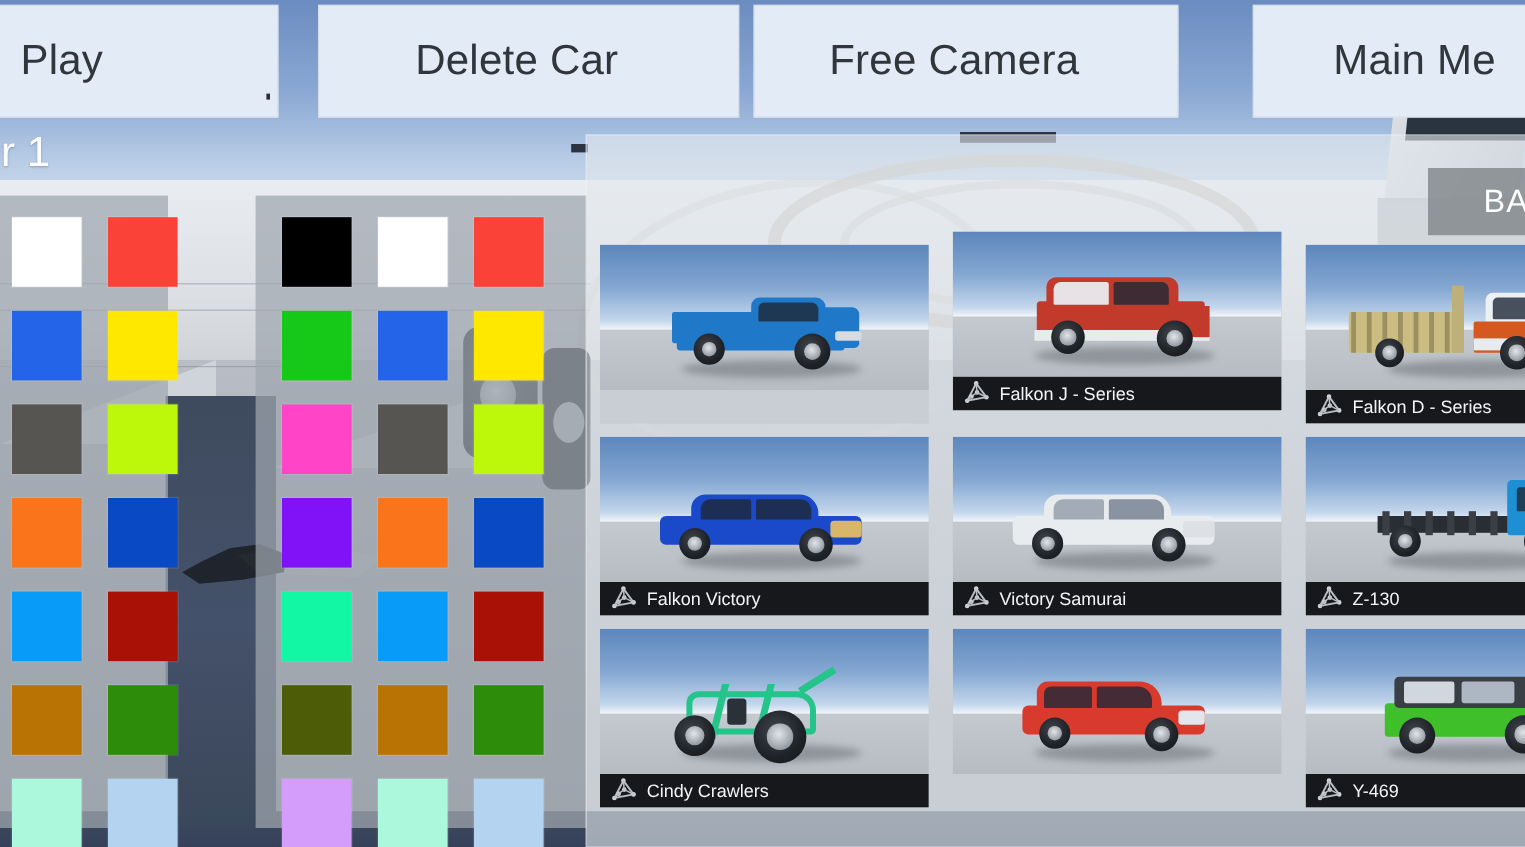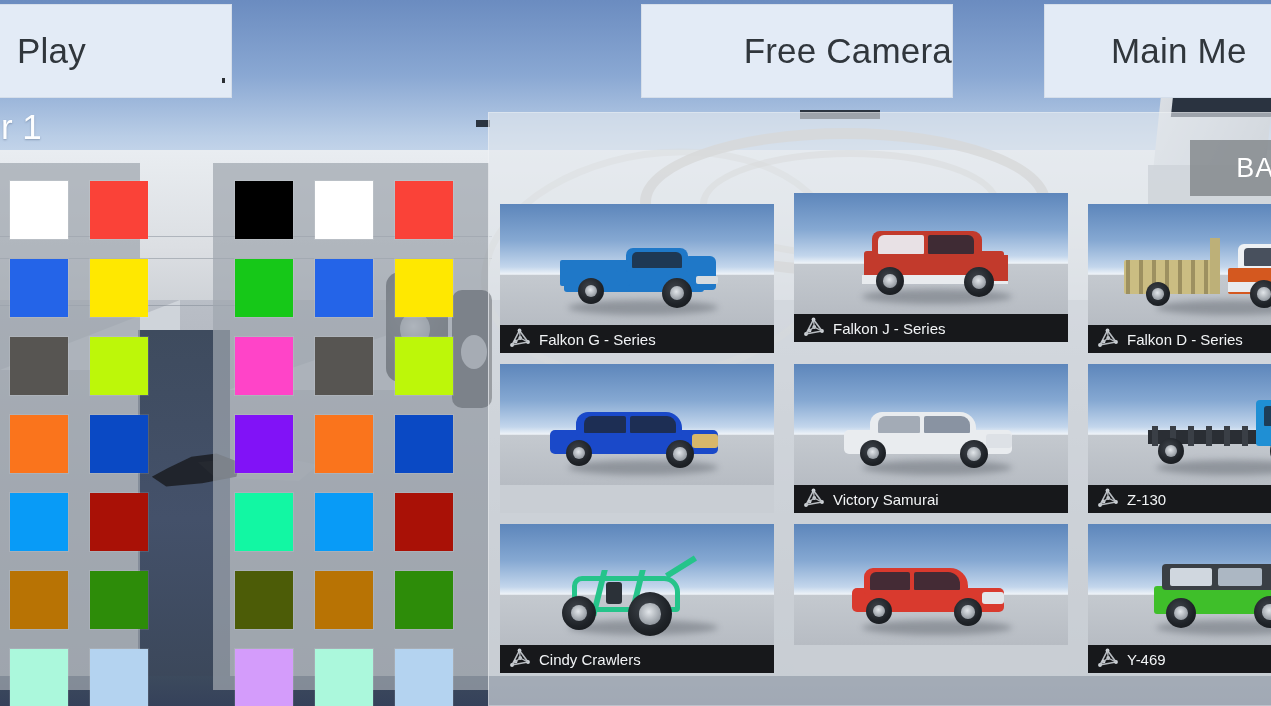--- a/index.html
+++ b/index.html
@@ -116,21 +116,21 @@
     color: #30363c;
     font-size: 35px;
     letter-spacing: .2px;
     cursor: pointer;
   }
   .top-btn .lbl { white-space: nowrap; }
   #btn-play     { left: -48px;  width: 280px;  }
   #btn-play .lbl     { padding-left: 64px; }
   #btn-delete   { left: 265px; width: 351px; }
   #btn-delete .lbl   { padding-left: 80px; }
-  #btn-freecam  { left: 641px; width: 312px; justify-content: flex-end; }
+  #btn-freecam  { left: 628px; width: 354px; }
   #btn-freecam .lbl  { padding-left: 62px; }
   #btn-mainmenu { left: 1044px; width: 290px; }
   #btn-mainmenu .lbl { padding-left: 66px; }
 
   .cursor-dot {
     position: absolute; left: 222px; top: 78px;
     width: 3px; height: 5px; background: #2a2e33;
   }
 
   
@@ -244,20 +244,23 @@
     <div class="mainmenu-obj"></div>
     <div class="mainmenu-dark"></div>
     <div class="mainmenu-base"></div>
 
     <div class="line-h" style="left:476px;top:120px;width:14px;height:7px;background:#2b3440;"></div>
   </div>
 
   <div class="topbar">
     <div class="top-btn" id="btn-play">
       <span class="lbl">Play</span>
+    </div>
+    <div class="top-btn" id="btn-delete">
+      <span class="lbl">Delete Car</span>
     </div>
     <div class="top-btn" id="btn-freecam">
       <span class="lbl">Free Camera</span>
     </div>
     <div class="top-btn" id="btn-mainmenu">
       <span class="lbl">Main Me</span>
     </div>
   </div>
   <div class="cursor-dot"></div>
 
@@ -313,32 +316,20 @@
             <div class="veh" style="left: 126px; top: 44px; width: 62px; height: 24px; background: rgb(31, 120, 200); border-radius: 7px 8px 2px 2px;"></div>
             <div class="veh" style="left: 132px; top: 48px; width: 50px; height: 16px; background: rgba(30, 40, 55, 0.8); border-radius: 5px 6px 1px 1px;"></div>
             <div class="veh" style="left: 186px; top: 52px; width: 30px; height: 34px; background: rgb(31, 120, 200); border-radius: 3px 6px 4px 3px;"></div>
             <div class="veh" style="left: 196px; top: 72px; width: 22px; height: 8px; background: rgb(215, 219, 223); border-radius: 2px;"></div>
             <div class="veh" style="left: 78px; top: 74px; width: 26px; height: 26px; border-radius: 50%; background: radial-gradient(circle at 42% 38%, rgb(64, 69, 76) 0%, rgb(31, 35, 40) 58%, rgb(18, 20, 23) 100%);"></div>
             <div class="veh" style="left: 84.76px; top: 80.76px; width: 12.48px; height: 12.48px; border-radius: 50%; background: radial-gradient(circle at 45% 40%, rgb(226, 230, 234) 0%, rgb(155, 161, 168) 65%, rgb(109, 115, 122) 100%);"></div>
             <div class="veh" style="left: 162px; top: 74px; width: 30px; height: 30px; border-radius: 50%; background: radial-gradient(circle at 42% 38%, rgb(64, 69, 76) 0%, rgb(31, 35, 40) 58%, rgb(18, 20, 23) 100%);"></div>
             <div class="veh" style="left: 169.8px; top: 81.8px; width: 14.4px; height: 14.4px; border-radius: 50%; background: radial-gradient(circle at 45% 40%, rgb(226, 230, 234) 0%, rgb(155, 161, 168) 65%, rgb(109, 115, 122) 100%);"></div>
           </div>
         </div>
-        <div class="namebar">
-          <svg class="prefab-icon" viewBox="0 0 24 22">
-            <path d="M11.5 2.5 L20 14 L4 17 Z" fill="none" stroke="#b9bdc2" stroke-width="1.6"></path>
-            <circle cx="11.5" cy="2.5" r="1.9" fill="#cfd3d8"></circle>
-            <circle cx="20" cy="14" r="1.9" fill="#cfd3d8"></circle>
-            <circle cx="4" cy="17" r="1.9" fill="#cfd3d8"></circle>
-            <circle cx="12.2" cy="10" r="1.9" fill="#cfd3d8"></circle>
-            <circle cx="7.6" cy="13.4" r="1.9" fill="#cfd3d8"></circle>
-            <path d="M11.5 2.5 L12.2 10 L20 14 M12.2 10 L7.6 13.4 L4 17" fill="none" stroke="#b9bdc2" stroke-width="1.3"></path>
-          </svg>
-          <span class="nm">Falkon G - Series</span>
-        </div>
       </div>
       <div class="card" style="left: 305px; top: 80px;">
         <div class="thumb">
           <div style="position: absolute; left: 0px; top: 0px; width: 274px; height: 121px;">
             <div class="shadow-ell" style="left: 68px; top: 96px; width: 150px; height: 15px;"></div>
             <div class="veh" style="left: 70px; top: 58px; width: 140px; height: 30px; background: rgb(194, 58, 44); border-radius: 3px;"></div>
             <div class="veh" style="left: 78px; top: 38px; width: 110px; height: 26px; background: rgb(194, 58, 44); border-radius: 8px 9px 2px 2px;"></div>
             <div class="veh" style="left: 84px; top: 42px; width: 46px; height: 19px; background: rgba(235, 240, 245, 0.92); border-radius: 6px 2px 1px 1px;"></div>
             <div class="veh" style="left: 134px; top: 42px; width: 46px; height: 19px; background: rgba(30, 40, 55, 0.8); border-radius: 2px 6px 1px 1px;"></div>
             <div class="veh" style="left: 68px; top: 82px; width: 146px; height: 9px; background: rgb(232, 235, 238);"></div>
@@ -406,20 +397,32 @@
             <div class="veh" style="left: 76px; top: 48px; width: 106px; height: 24px; background: rgb(26, 73, 201); border-radius: 12px 16px 2px 2px;"></div>
             <div class="veh" style="left: 84px; top: 52px; width: 42px; height: 17px; background: rgba(30, 40, 55, 0.8); border-radius: 8px 2px 1px 1px;"></div>
             <div class="veh" style="left: 130px; top: 52px; width: 46px; height: 17px; background: rgba(30, 40, 55, 0.8); border-radius: 2px 9px 1px 1px;"></div>
             <div class="veh" style="left: 192px; top: 70px; width: 26px; height: 14px; background: rgb(216, 183, 106); border-radius: 3px;"></div>
             <div class="veh" style="left: 66px; top: 76px; width: 26px; height: 26px; border-radius: 50%; background: radial-gradient(circle at 42% 38%, rgb(64, 69, 76) 0%, rgb(31, 35, 40) 58%, rgb(18, 20, 23) 100%);"></div>
             <div class="veh" style="left: 72.76px; top: 82.76px; width: 12.48px; height: 12.48px; border-radius: 50%; background: radial-gradient(circle at 45% 40%, rgb(226, 230, 234) 0%, rgb(155, 161, 168) 65%, rgb(109, 115, 122) 100%);"></div>
             <div class="veh" style="left: 166px; top: 76px; width: 28px; height: 28px; border-radius: 50%; background: radial-gradient(circle at 42% 38%, rgb(64, 69, 76) 0%, rgb(31, 35, 40) 58%, rgb(18, 20, 23) 100%);"></div>
             <div class="veh" style="left: 173.28px; top: 83.28px; width: 13.44px; height: 13.44px; border-radius: 50%; background: radial-gradient(circle at 45% 40%, rgb(226, 230, 234) 0%, rgb(155, 161, 168) 65%, rgb(109, 115, 122) 100%);"></div>
           </div>
         </div>
+        <div class="namebar">
+          <svg class="prefab-icon" viewBox="0 0 24 22">
+            <path d="M11.5 2.5 L20 14 L4 17 Z" fill="none" stroke="#b9bdc2" stroke-width="1.6"></path>
+            <circle cx="11.5" cy="2.5" r="1.9" fill="#cfd3d8"></circle>
+            <circle cx="20" cy="14" r="1.9" fill="#cfd3d8"></circle>
+            <circle cx="4" cy="17" r="1.9" fill="#cfd3d8"></circle>
+            <circle cx="12.2" cy="10" r="1.9" fill="#cfd3d8"></circle>
+            <circle cx="7.6" cy="13.4" r="1.9" fill="#cfd3d8"></circle>
+            <path d="M11.5 2.5 L12.2 10 L20 14 M12.2 10 L7.6 13.4 L4 17" fill="none" stroke="#b9bdc2" stroke-width="1.3"></path>
+          </svg>
+          <span class="nm">Falkon  Victory</span>
+        </div>
       </div>
       <div class="card" style="left: 305px; top: 251px;">
         <div class="thumb">
           <div style="position: absolute; left: 0px; top: 0px; width: 274px; height: 121px;">
             <div class="shadow-ell" style="left: 68px; top: 96px; width: 150px; height: 15px;"></div>
             <div class="veh" style="left: 50px; top: 66px; width: 168px; height: 24px; background: rgb(233, 236, 239); border-radius: 5px;"></div>
             <div class="veh" style="left: 76px; top: 48px; width: 106px; height: 24px; background: rgb(233, 236, 239); border-radius: 12px 16px 2px 2px;"></div>
             <div class="veh" style="left: 84px; top: 52px; width: 42px; height: 17px; background: rgba(150, 160, 172, 0.85); border-radius: 8px 2px 1px 1px;"></div>
             <div class="veh" style="left: 130px; top: 52px; width: 46px; height: 17px; background: rgba(120, 132, 148, 0.85); border-radius: 2px 9px 1px 1px;"></div>
             <div class="veh" style="left: 192px; top: 70px; width: 26px; height: 14px; background: rgb(221, 225, 230); border-radius: 3px;"></div>

